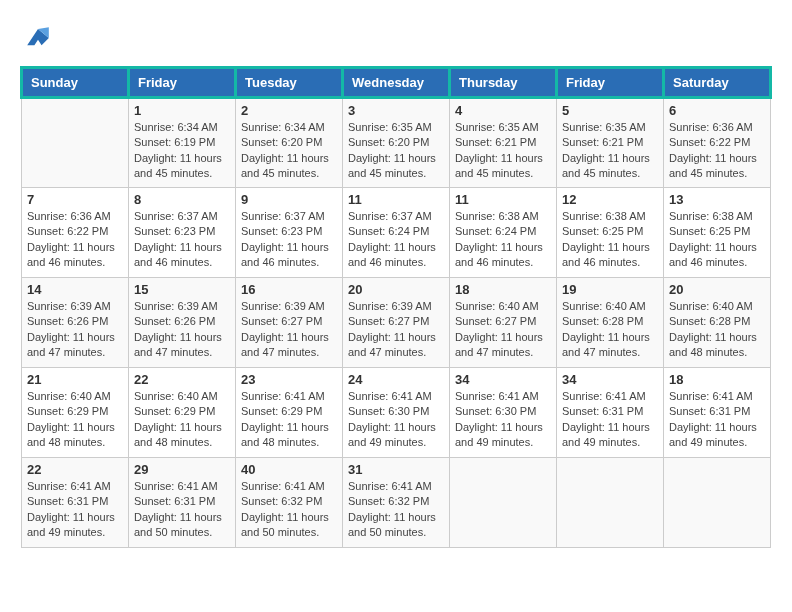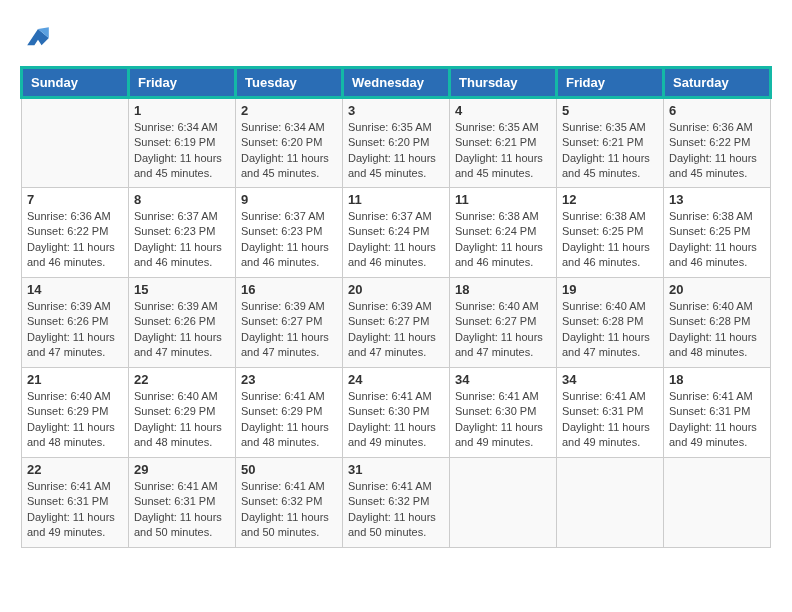--- a/index.html
+++ b/index.html
@@ -301,21 +301,21 @@
 Sunset: 6:31 PM
 Daylight: 11 hours and 49 minutes.</div>
         </td>
         <td>
           <span class="day-number">29</span>
           <div class="day-info" style="white-space: pre-line;">Sunrise: 6:41 AM
 Sunset: 6:31 PM
 Daylight: 11 hours and 50 minutes.</div>
         </td>
         <td>
-          <span class="day-number">50</span>
+          <span class="day-number">40</span>
           <div class="day-info" style="white-space: pre-line;">Sunrise: 6:41 AM
 Sunset: 6:32 PM
 Daylight: 11 hours and 50 minutes.</div>
         </td>
         <td>
           <span class="day-number">31</span>
           <div class="day-info" style="white-space: pre-line;">Sunrise: 6:41 AM
 Sunset: 6:32 PM
 Daylight: 11 hours and 50 minutes.</div>
         </td>

